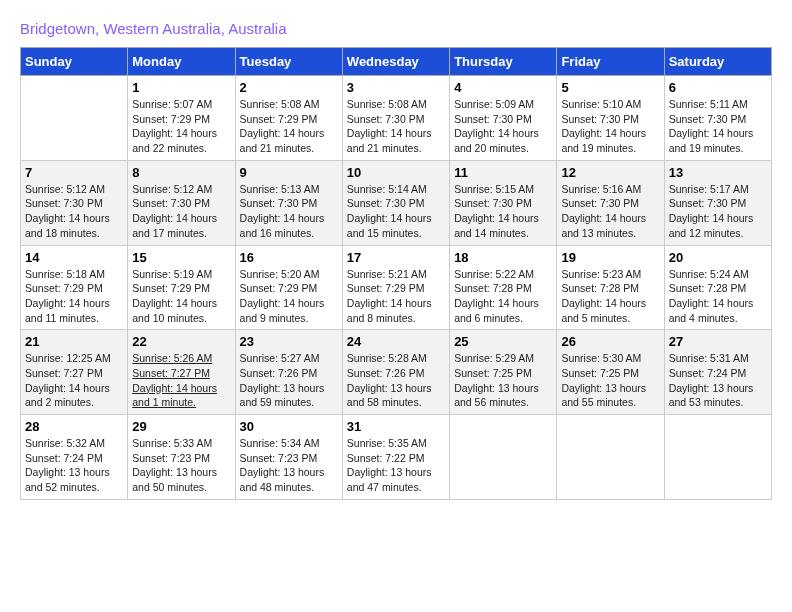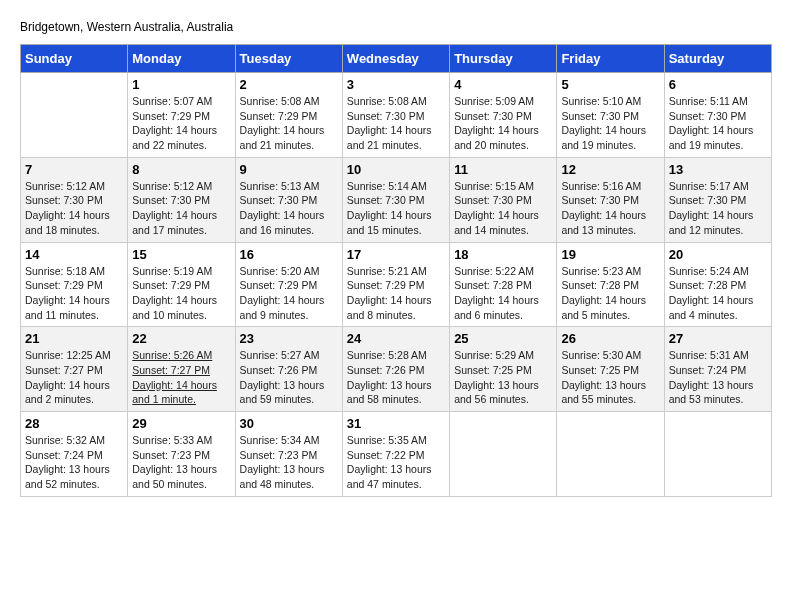--- a/index.html
+++ b/index.html
@@ -37,22 +37,22 @@
     }
     .title-area {
       text-align: right;
     }
     .month-title {
       font-size: 32px;
       font-weight: bold;
       color: #222;
     }
     .subtitle {
-      font-size: 12px;
-      color: #000000;
+      font-size: 15px;
+      color: #8b5cf6;
     }
     table {
       width: 100%;
       border-collapse: collapse;
       font-size: 11px;
     }
     thead tr th {
       background-color: #1d4ed8;
       color: #fff;
       padding: 6px 4px;

